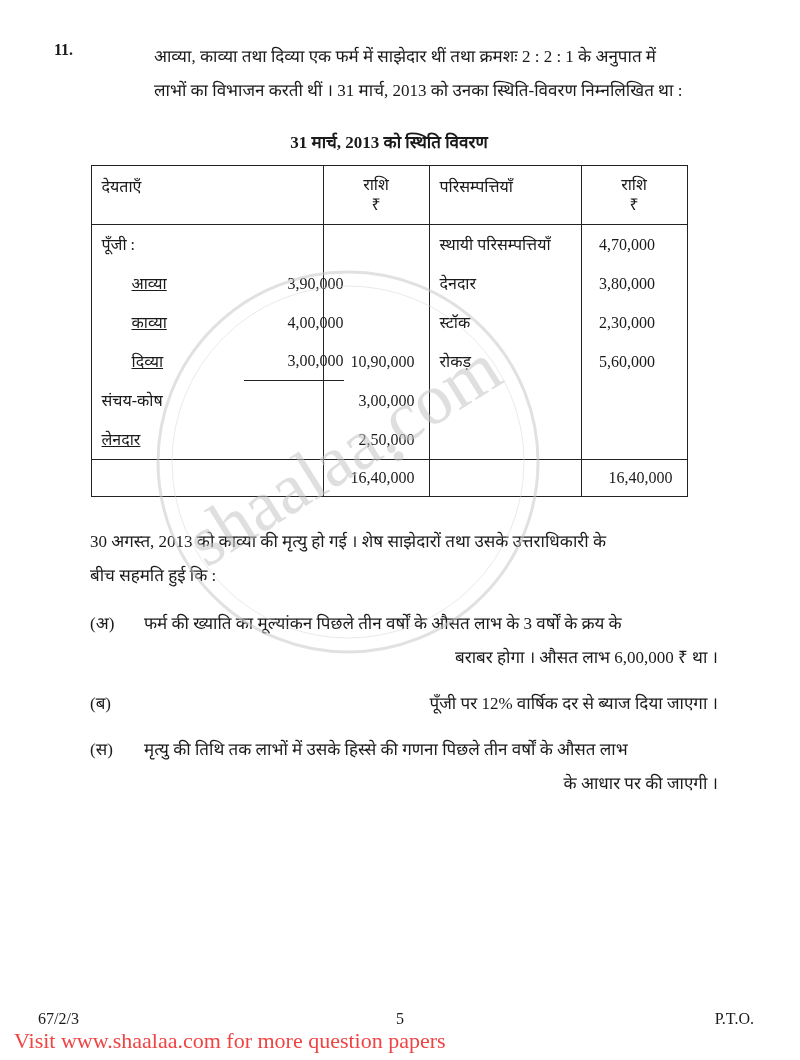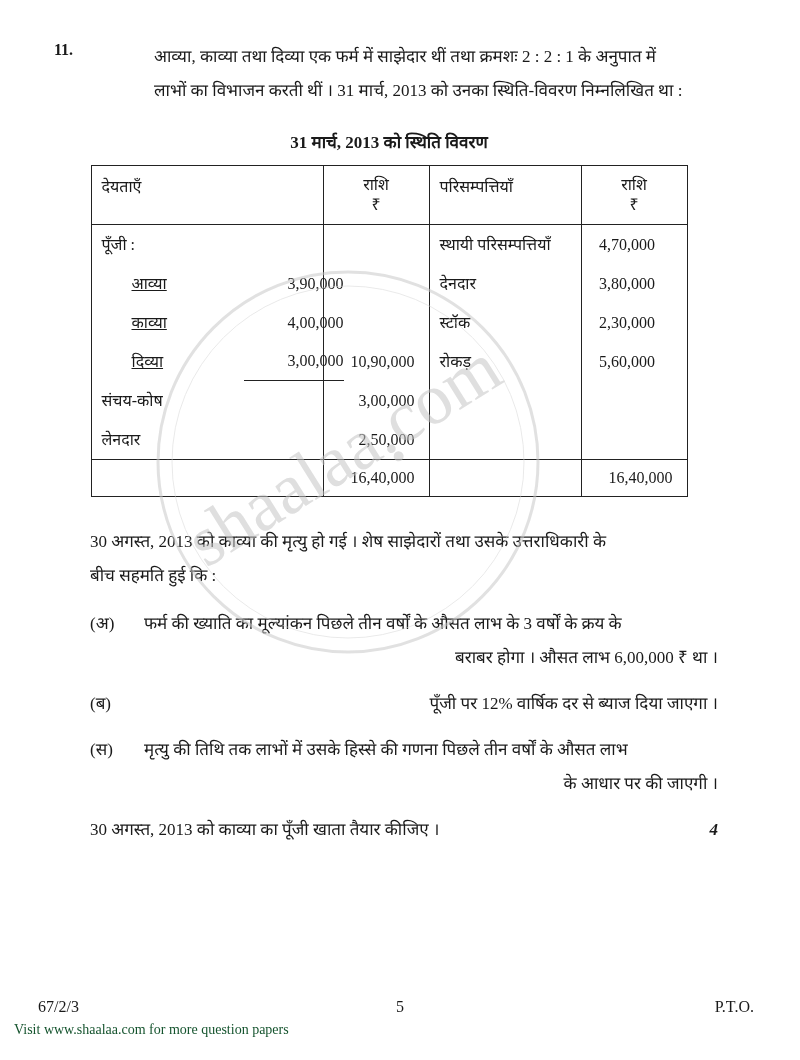--- a/index.html
+++ b/index.html
@@ -155,34 +155,34 @@
   .sub-text .nj { text-align: right; }
 
   .final-row { display: flex; align-items: baseline; margin-left: 52px; margin-right: 22px; margin-top: 10px; }
   .final-text { flex: 1 1 auto; font-size: 17px; line-height: 34px; }
   .marks { font-size: 17px; font-style: italic; font-weight: 700; padding-left: 10px; }
 
   
   .footer {
     position: absolute;
     left: 0; right: 0;
-    bottom: 44px;
+    bottom: 32px;
     padding: 0 46px 0 38px;
     display: flex;
     justify-content: space-between;
     align-items: baseline;
     font-size: 16px;
   }
   .footer .center { position: absolute; left: 0; right: 0; text-align: center; font-size: 16px; }
   .promo {
     position: absolute;
     left: 14px;
-    bottom: 22px;
-    font-size: 14px;
-    color: #14532d;
+    bottom: 6px;
+    font-size: 22px;
+    color: #ef4444;
   }
 </style>
 </head>
 <body>
 
 <div class="page">
 
   <div class="watermark">
     <svg width="400" height="400" viewBox="0 0 400 400" xmlns="http://www.w3.org/2000/svg">
       <circle cx="200" cy="200" r="190" fill="none" stroke="#c9c9c9" stroke-width="3"></circle>
@@ -247,21 +247,21 @@
               <div class="vl">4,00,000</div>
             </div>
             <div class="r">
               <div class="nm ind">दिव्या</div>
               <div class="vl ul">3,00,000</div>
             </div>
             <div class="r">
               <div class="nm" style="width:auto;flex:0 0 auto;">संचय-कोष</div>
             </div>
             <div class="r">
-              <div class="nm" style="width:auto;flex:0 0 auto;">लेनदार</div>
+              <div class="nm" style="width:auto;flex:0 0 auto;text-decoration:underline;">लेनदार</div>
             </div>
           </div>
         </td>
 
         <td>
           <div class="rightcol">
             <div class="r blank">&nbsp;</div>
             <div class="r blank">&nbsp;</div>
             <div class="r blank">&nbsp;</div>
             <div class="r">10,90,000</div>
@@ -331,24 +331,20 @@
     </div>
     <div class="sub-item">
       <div class="sub-label">(स)</div>
       <div class="sub-text">
         <div>मृत्यु की तिथि तक लाभों में उसके हिस्से की गणना पिछले तीन वर्षों के औसत लाभ</div>
         <div class="nj">के आधार पर की जाएगी ।</div>
       </div>
     </div>
   </div>
 
-  <div class="final-row">
-    <div class="final-text">30 अगस्त, 2013 को काव्या का पूँजी खाता तैयार कीजिए ।</div>
-    <div class="marks">4</div>
-  </div>
 
   <div class="footer">
     <div>67/2/3</div>
     <div class="center">5</div>
     <div>P.T.O.</div>
   </div>
 
   <div class="promo">Visit www.shaalaa.com for more question papers</div>
 </div>
 

